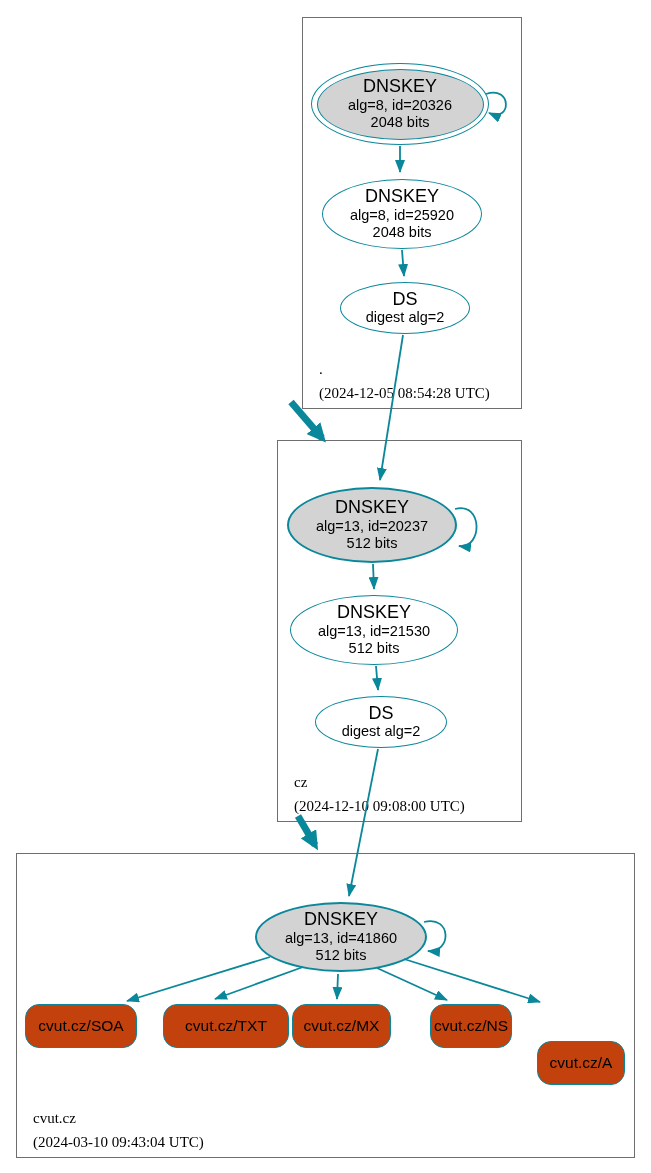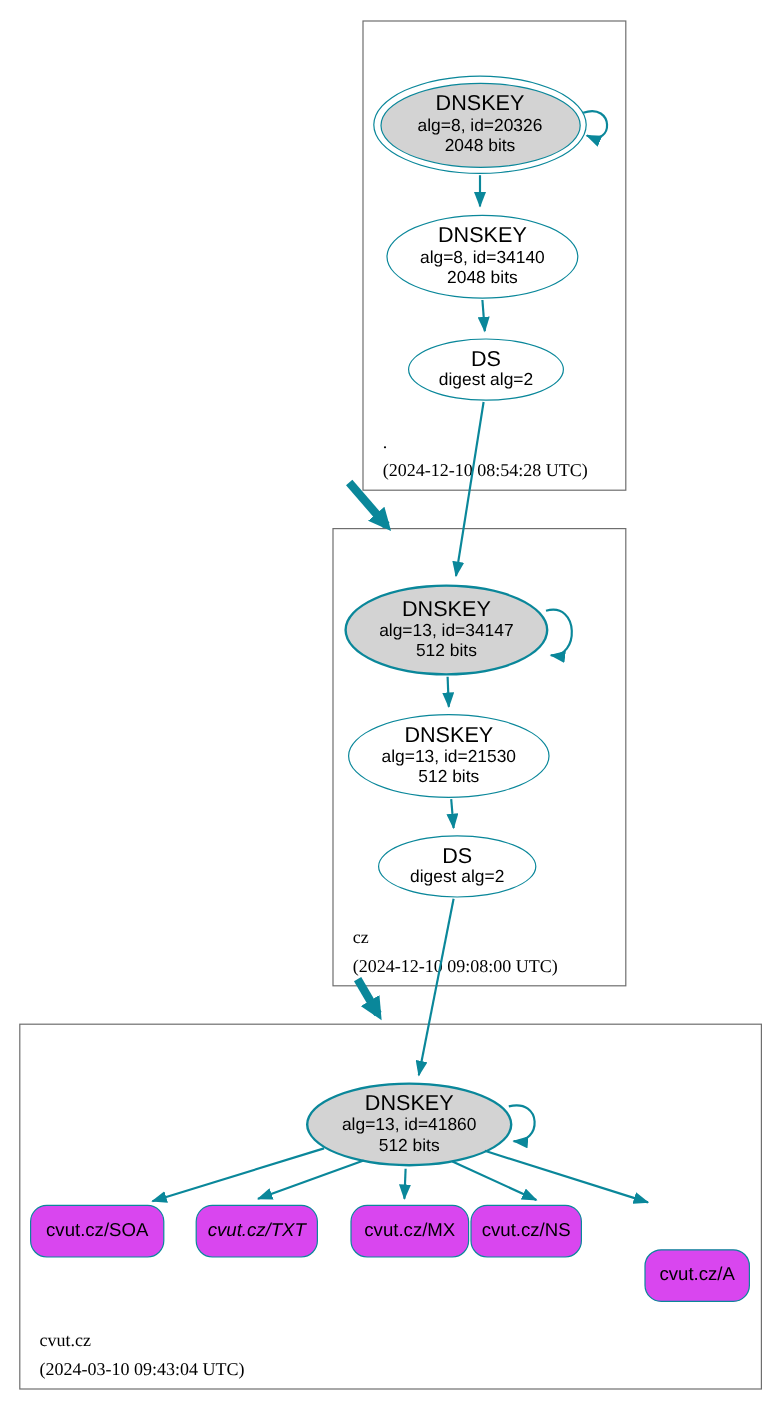--- a/index.html
+++ b/index.html
@@ -55,40 +55,40 @@
     font-family:"Liberation Sans",sans-serif;
     font-size:18px;color:#000000;line-height:1.08;
   }
   .node-sub{
     font-family:Liberation Sans, sans-serif;
     font-size:14.5px;color:#000;line-height:1.18;
   }
   .rrset{
     position:absolute;top:1004px;height:44px;
     border:1.8px solid #0a879a;border-radius:14px;
-    background:#d946ef;box-sizing:border-box;
+    background:#c2410c;box-sizing:border-box;
     display:flex;align-items:center;justify-content:center;
   }
   .rr-label{
     font-family:"Liberation Sans",sans-serif;
     font-size:15.5px;color:#000;
   }
   #edges{
     position:absolute;left:0;top:0;
     pointer-events:none;
   }
 </style>
 </head>
 <body>
 
 <div id="canvas">
 
   <div class="zone-box" style="left:302px;top:17px;width:220px;height:392px;">
     <div class="zone-name">.</div>
-    <div class="zone-ts">(2024-12-10 08:54:28 UTC)</div>
+    <div class="zone-ts">(2024-12-05 08:54:28 UTC)</div>
   </div>
 
   <div class="zone-box" style="left:277px;top:440px;width:245px;height:382px;">
     <div class="zone-name">cz</div>
     <div class="zone-ts">(2024-12-10 09:08:00 UTC)</div>
   </div>
 
   <div class="zone-box" style="left:16px;top:853px;width:619px;height:305px;">
     <div class="zone-name">cvut.cz</div>
     <div class="zone-ts">(2024-03-10 09:43:04 UTC)</div>
@@ -97,32 +97,32 @@
   <div class="ellipse outer-ring" style="left:311px;top:63px;width:178px;height:82px;">
     <div class="inner-ring">
       <div class="node-title">DNSKEY</div>
       <div class="node-sub">alg=8, id=20326</div>
       <div class="node-sub">2048 bits</div>
     </div>
   </div>
 
   <div class="ellipse" style="left:322px;top:179px;width:160px;height:70px;">
     <div class="node-title">DNSKEY</div>
-    <div class="node-sub">alg=8, id=34140</div>
+    <div class="node-sub">alg=8, id=25920</div>
     <div class="node-sub">2048 bits</div>
   </div>
 
   <div class="ellipse" style="left:340px;top:282px;width:130px;height:52px;">
     <div class="node-title">DS</div>
     <div class="node-sub">digest alg=2</div>
   </div>
 
   <div class="ellipse gray thick" style="left:287px;top:487px;width:170px;height:76px;">
     <div class="node-title">DNSKEY</div>
-    <div class="node-sub">alg=13, id=34147</div>
+    <div class="node-sub">alg=13, id=20237</div>
     <div class="node-sub">512 bits</div>
   </div>
 
   <div class="ellipse" style="left:290px;top:595px;width:168px;height:70px;">
     <div class="node-title">DNSKEY</div>
     <div class="node-sub">alg=13, id=21530</div>
     <div class="node-sub">512 bits</div>
   </div>
 
   <div class="ellipse" style="left:315px;top:696px;width:132px;height:52px;">
@@ -132,27 +132,27 @@
 
   <div class="ellipse gray thick" style="left:255px;top:902px;width:172px;height:70px;">
     <div class="node-title">DNSKEY</div>
     <div class="node-sub">alg=13, id=41860</div>
     <div class="node-sub">512 bits</div>
   </div>
 
   <div class="rrset" style="left:25px;width:112px;">
     <span class="rr-label">cvut.cz/SOA</span>
   </div>
-  <div class="rrset" style="left:163px;width:102px;font-style:italic;">
+  <div class="rrset" style="left:163px;width:126px;">
     <span class="rr-label">cvut.cz/TXT</span>
   </div>
   <div class="rrset" style="left:292px;width:99px;">
     <span class="rr-label">cvut.cz/MX</span>
   </div>
-  <div class="rrset" style="left:392px;width:93px;">
+  <div class="rrset" style="left:430px;width:82px;">
     <span class="rr-label">cvut.cz/NS</span>
   </div>
   <div class="rrset" style="left:537px;width:88px;margin-top:37px;">
     <span class="rr-label">cvut.cz/A</span>
   </div>
 
   <svg id="edges" width="651" height="1173" viewBox="0 0 651 1173">
     <defs>
       <marker id="ah" markerUnits="userSpaceOnUse" markerWidth="14" markerHeight="10" refX="12" refY="5" orient="auto">
         <path d="M0,0 L13,5 L0,10 z" fill="#0a879a"></path>

